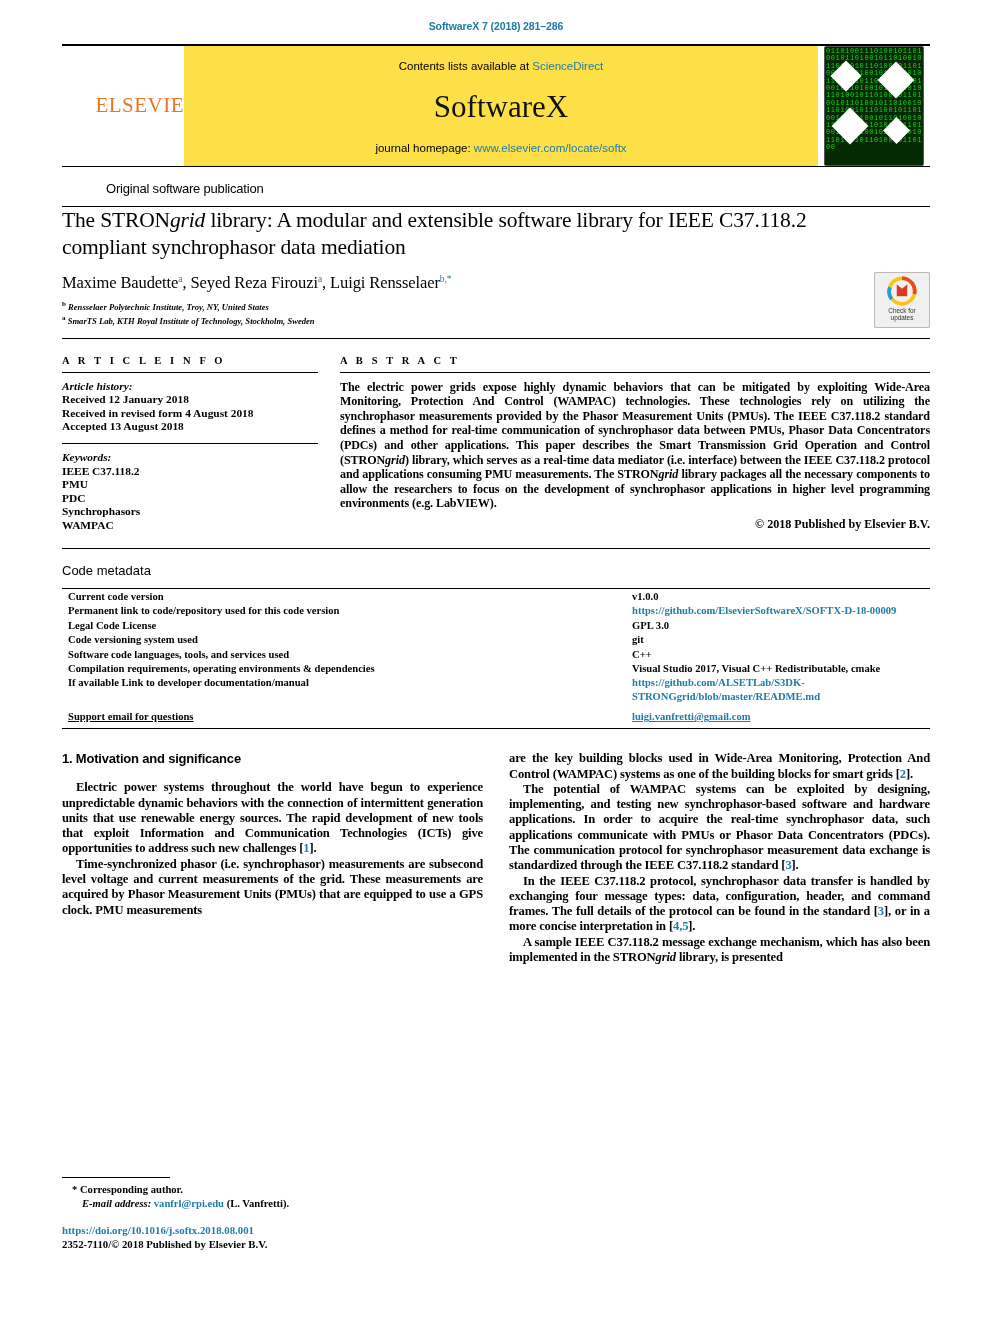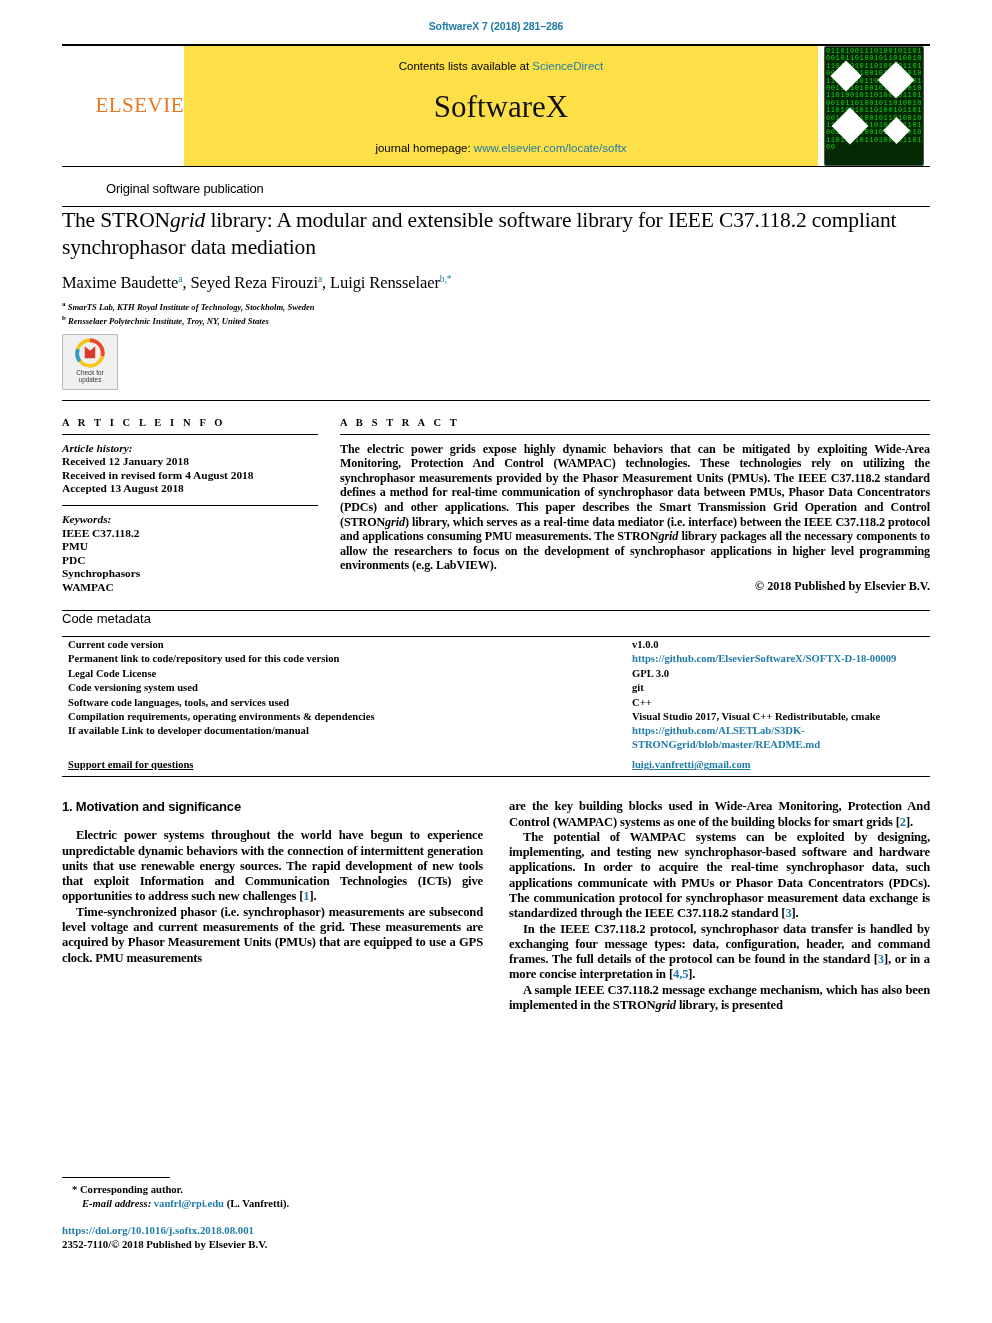--- a/index.html
+++ b/index.html
@@ -115,21 +115,21 @@
   
   .sect-rule { border-top: 1.1px solid #000; }
   .pubtype {
     font-family: "Liberation Sans", sans-serif;
     font-size: 13px;
     padding-top: 14px;
     padding-bottom: 10px;
     letter-spacing: -0.2px;
     margin-left: 44px;
   }
-  .title-row { display: flex; align-items: flex-start; flex-direction: column; }
+  .title-row { display: flex; align-items: flex-end; }
   .title-block { flex: 1 1 auto; padding-right: 14px; }
   .art-title {
     font-family: "Liberation Serif", serif;
     font-size: 21.5px;
     line-height: 27px;
     font-weight: 400;
     margin: 0;
     letter-spacing: -0.15px;
   }
   .art-title .grid-ital { font-style: italic; }
@@ -205,21 +205,21 @@
     font-weight: bold;
     letter-spacing: -0.1px;
   }
   .abs-body i { font-style: italic; }
   .copyline { text-align: right; margin-top: 6px; font-weight: bold; font-size: 12.1px; }
 
   
   .meta-head {
     font-family: "Liberation Sans", sans-serif;
     font-size: 13px;
-    padding-top: 0;
+    padding-top: 14px;
     padding-bottom: 10px;
   }
   .meta-table { width: 100%; border-collapse: collapse; }
   .meta-table td {
     font-size: 10.6px;
     line-height: 13.2px;
     padding: 0.6px 0;
     vertical-align: top;
     font-weight: bold;
   }
@@ -344,22 +344,22 @@
         <span>IEEE C37.118.2 compliant synchrophasor data mediation</span>
       </h1>
 
       <div class="authors">
         <span>Maxime Baudette</span><sup>a</sup>,
         <span>Seyed Reza Firouzi</span><sup>a</sup>,
         <span>Luigi Rensselaer</span><sup>b,*</sup>
       </div>
 
       <div class="affil">
+        <div><sup>b</sup> <span>Rensselaer Polytechnic Institute, Troy, NY, United States</span></div>
         <div><sup>a</sup> <span>SmarTS Lab, KTH Royal Institute of Technology, Stockholm, Sweden</span></div>
-        <div><sup>b</sup> <span>Rensselaer Polytechnic Institute, Troy, NY, United States</span></div>
       </div>
     </div>
 
     <div class="crossmark">
       <svg width="30" height="30" viewBox="0 0 40 40">
         <circle cx="20" cy="20" r="17" fill="none" stroke="#f5c518" stroke-width="5"></circle>
         <path d="M20 3 A17 17 0 0 1 36.5 24" fill="none" stroke="#e8472a" stroke-width="5"></path>
         <path d="M6 31 A17 17 0 0 1 4 15" fill="none" stroke="#2b9bd4" stroke-width="5"></path>
         <path d="M13 27 L13 11 L20 17 L27 11 L27 27 Z" fill="#d93b2b"></path>
       </svg>

